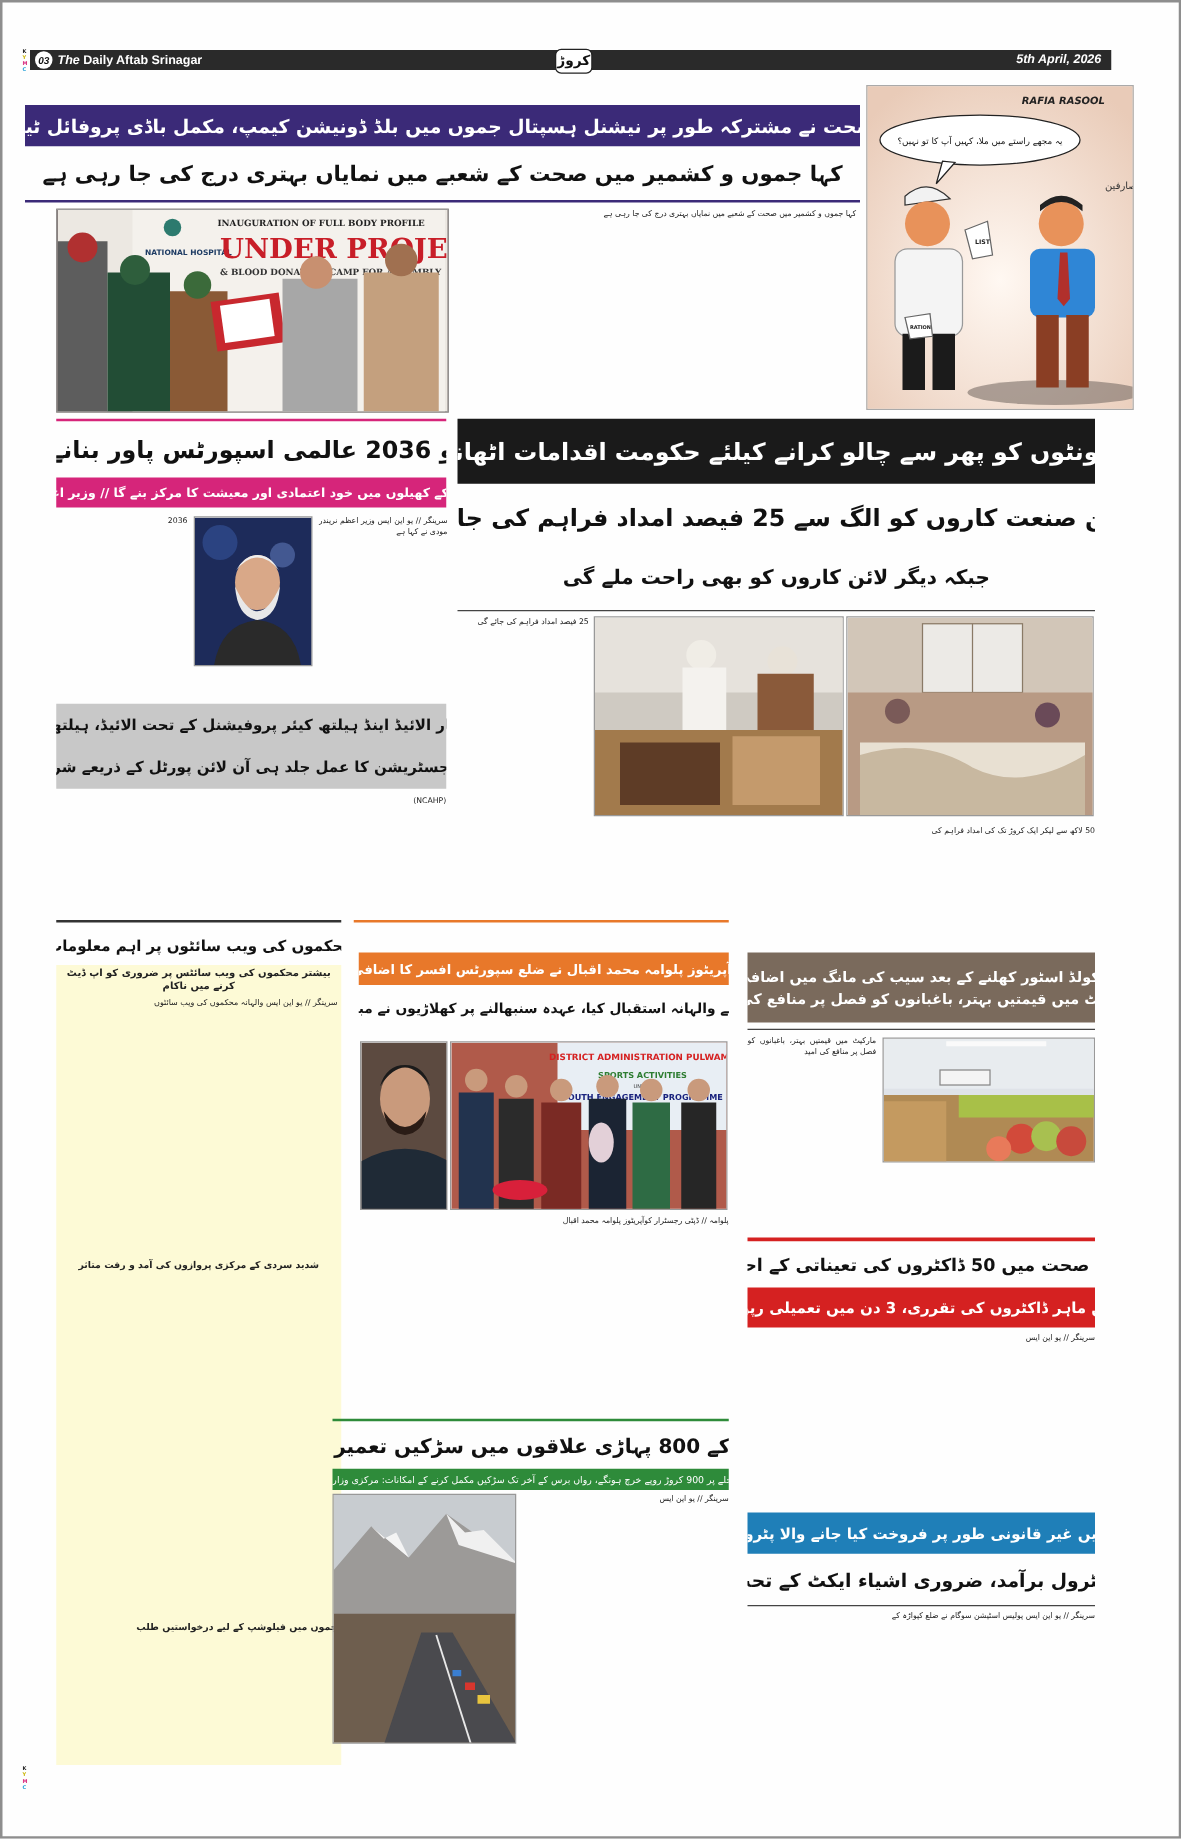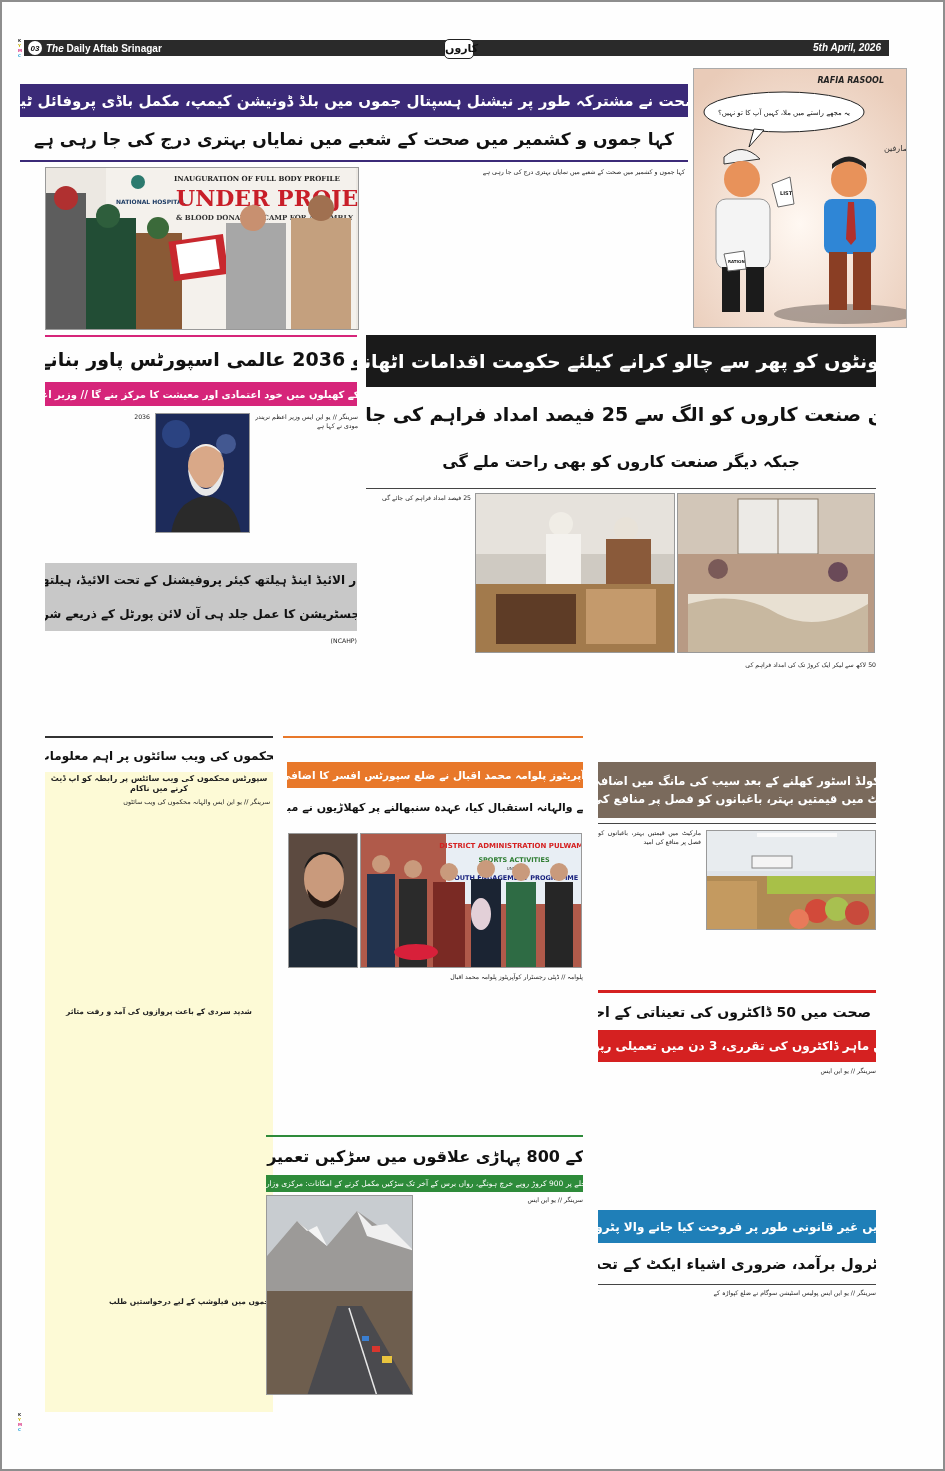--- a/index.html
+++ b/index.html
@@ -52,21 +52,21 @@
   <span style="color:#c9b300">Y</span>
   <span style="color:#d6257a">M</span>
   <span style="color:#1f9fd8">C</span>
 </div>
 
 <div class="abs masthead">
   <div class="mh-left">
     <span class="page-num">03</span>
     <span class="mh-title"><i>The</i> <span>Daily Aftab Srinagar</span></span>
   </div>
-  <div class="mh-logo">کاروں</div>
+  <div class="mh-logo">کروڑ</div>
   <div class="mh-date">5th April, 2026</div>
 </div>
 
 <div class="abs banner" style="left:20px; top:84px; width:668px; height:33px; background:#3b2a78; font-size:15px;">
   <span>نائب وزیر اعلیٰ اور وزیر صحت نے مشترکہ طور پر نیشنل ہسپتال جموں میں بلڈ ڈونیشن کیمپ، مکمل باڈی پروفائل ٹیسٹنگ سہولت کا افتتاح کیا</span>
 </div>
 <div class="abs h-sub" style="left:20px; top:122px; width:668px; height:34px; font-size:17px;">
   <span>کہا جموں و کشمیر میں صحت کے شعبے میں نمایاں بہتری درج کی جا رہی ہے</span>
 </div>
 <div class="abs rule" style="left:20px; top:160px; width:668px; height:2px; background:#3b2a78;"></div>
@@ -170,21 +170,21 @@
   <span>(NCAHP)</span>
 </div>
 
 <div class="abs banner" style="left:366px; top:335px; width:510px; height:52px; background:#1a1a1a; font-size:19px;">
   <span>بیمار صنعتی یونٹوں کو پھر سے چالو کرانے کیلئے حکومت اقدامات اٹھانے میں سنجیدہ</span>
 </div>
 <div class="abs h-sub" style="left:366px; top:392px; width:510px; height:44px; font-size:19px;">
   <span>خواتین صنعت کاروں کو الگ سے 25 فیصد امداد فراہم کی جائے گی</span>
 </div>
 <div class="abs h-sub" style="left:366px; top:440px; width:510px; height:42px; font-size:16px;">
-  <span>جبکہ دیگر صنعت کاروں کو بھی راحت ملے گی</span>
+  <span>جبکہ دیگر لائن کاروں کو بھی راحت ملے گی</span>
 </div>
 <div class="abs rule-thin" style="left:366px; top:488px; width:510px;"></div>
 <div class="abs textcol" style="left:366px; top:493px; width:105px; height:165px;">
   <span>25 فیصد امداد فراہم کی جائے گی</span>
 </div>
 <div class="abs photo" style="left:475px; top:493px; width:200px; height:160px;">
   <svg width="200" height="160" viewBox="0 0 200 160">
     <rect width="200" height="160" fill="#cfcac2"></rect>
     <rect x="0" y="0" width="200" height="60" fill="#e6e2dc"></rect>
     <circle cx="85" cy="30" r="12" fill="#f0ede6"></circle>
@@ -210,23 +210,23 @@
 </div>
 <div class="abs textcol" style="left:366px; top:660px; width:510px; height:30px;">
   <span>50 لاکھ سے لیکر ایک کروڑ تک کی امداد فراہم کی</span>
 </div>
 
 <div class="abs rule" style="left:45px; top:736px; width:228px; height:2px;"></div>
 <div class="abs h-sub" style="left:45px; top:742px; width:228px; height:28px; font-size:12px;">
   <span>سرکاری محکموں کی ویب سائٹوں پر اہم معلومات کی کمی</span>
 </div>
 <div class="abs yellow textcol" style="left:45px; top:772px; width:228px; height:640px; padding:2px 3px; font-size:6.4px; line-height:10px;">
-  <div style="font-weight:bold; font-size:8px; text-align:center; margin-bottom:3px;">سپورٹس محکموں کی ویب سائٹس پر رابطہ کو اپ ڈیٹ کرنے میں ناکام</div>
+  <div style="font-weight:bold; font-size:8px; text-align:center; margin-bottom:3px;">بیشتر محکموں کی ویب سائٹس پر ضروری کو اپ ڈیٹ کرنے میں ناکام</div>
   <div>سرینگر // یو این ایس والہانہ محکموں کی ویب سائٹوں</div>
-  <div style="font-weight:bold; font-size:7.5px; text-align:center; margin-top:200px;">شدید سردی کے باعث پروازوں کی آمد و رفت متاثر</div>
+  <div style="font-weight:bold; font-size:7.5px; text-align:center; margin-top:200px;">شدید سردی کے مرکزی پروازوں کی آمد و رفت متاثر</div>
   <div style="font-weight:bold; font-size:7.5px; text-align:right; margin-top:280px;">جموں میں فیلوشپ کے لیے درخواستیں طلب</div>
 </div>
 
 <div class="abs rule" style="left:283px; top:736px; width:300px; height:2px; background:#e8782a;"></div>
 <div class="abs banner" style="left:287px; top:762px; width:296px; height:26px; background:#e8782a; font-size:10.5px;">
   <span>ڈپٹی رجسٹرار کو آپریٹوز پلوامہ محمد اقبال نے ضلع سپورٹس افسر کا اضافی چارج سنبھال لیا</span>
 </div>
 <div class="abs h-sub" style="left:287px; top:793px; width:296px; height:28px; font-size:11px;">
   <span>ملازمین نے والہانہ استقبال کیا، عہدہ سنبھالنے پر کھلاڑیوں نے مبارکباد دی</span>
 </div>

